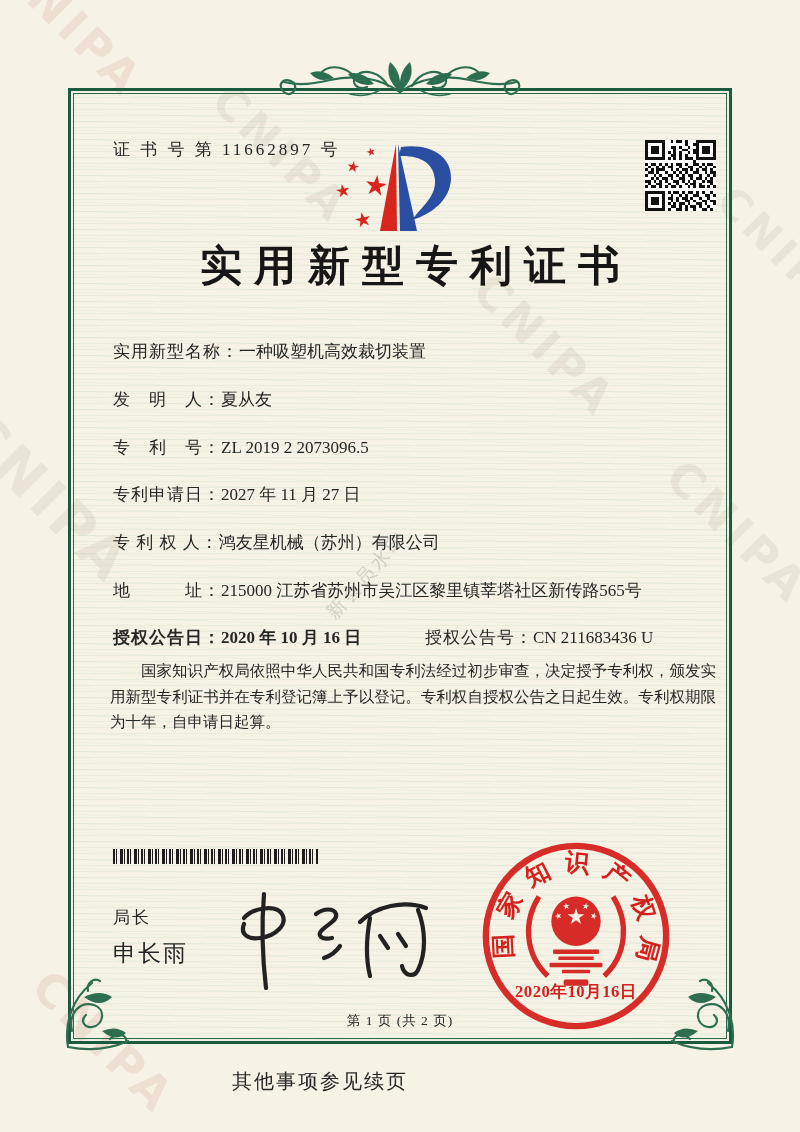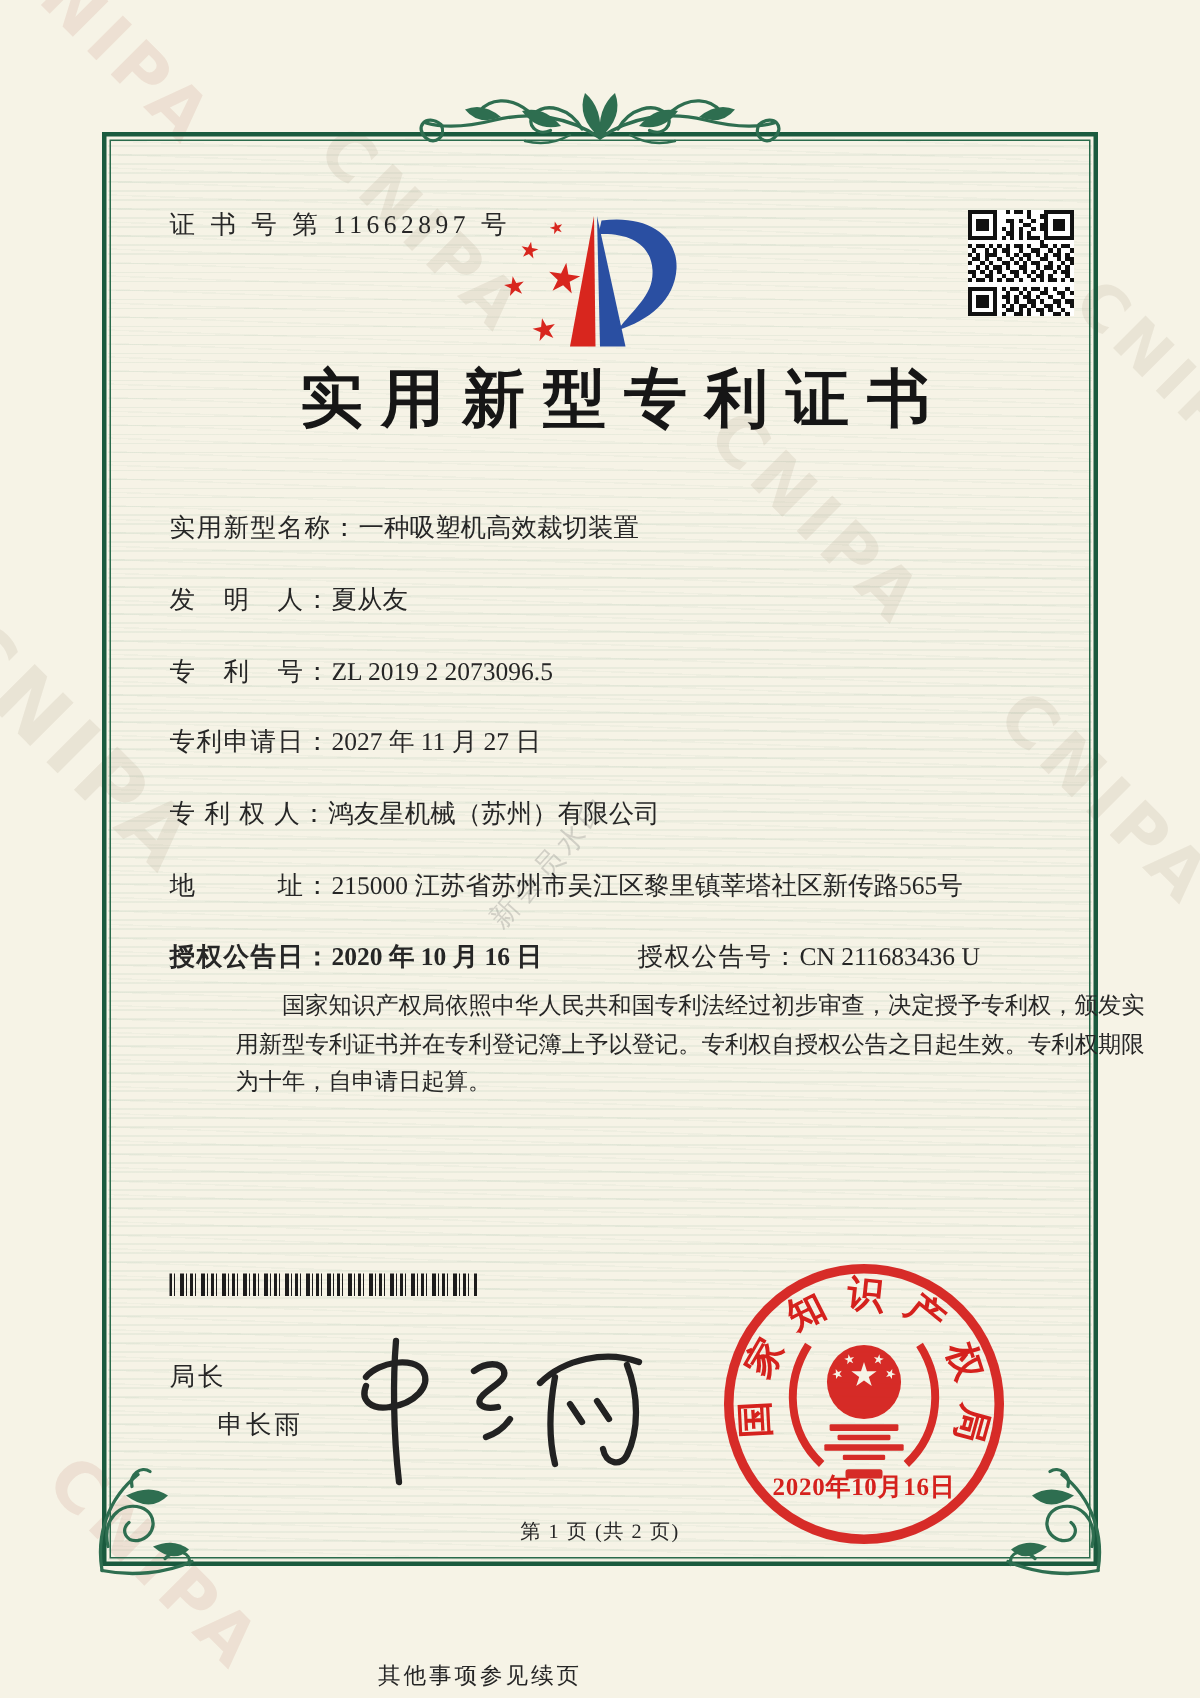--- a/index.html
+++ b/index.html
@@ -42,41 +42,41 @@
   .logo{ position:absolute; left:333px; top:136px; }
   .qr{ position:absolute; left:645px; top:140px; }
   .title{
     position:absolute; left:0; top:238px; width:800px; text-align:center;
     font-size:42px; font-weight:700; letter-spacing:12px; color:#161616;padding-left:16px;
   }
   .field{ position:absolute; left:113px; font-size:17px; white-space:nowrap; }
   .field .lbl{ letter-spacing:1px; }
   .body-text{
     position:absolute; left:110px; top:658px; width:606px;
-    font-size:15.5px; line-height:25.5px; text-align:justify;margin-left:47px;
+    font-size:15.5px; line-height:25.5px; text-align:justify;
   }
   .body-text p{ margin:0; text-indent:2em; }
   .barcode{
     position:absolute; left:113px; top:849px; width:205px; height:15px;
     background:repeating-linear-gradient(90deg,
       #1c1c1c 0 2px, transparent 2px 3px,
       #1c1c1c 3px 4px, transparent 4px 7px,
       #1c1c1c 7px 10px, transparent 10px 11px,
       #1c1c1c 11px 12px, transparent 12px 14px);
   }
   .issuer-title{ position:absolute; left:113px; top:906px; font-size:17px;
     font-family:"Liberation Sans","DejaVu Sans",sans-serif; letter-spacing:2px; }
-  .issuer-name{ position:absolute; left:113px; top:938px; font-size:17px;
-    font-family:"Liberation Sans","DejaVu Sans",sans-serif; letter-spacing:2px;margin-left:32px; }
+  .issuer-name{ position:absolute; left:113px; top:938px; font-size:23px;
+    font-family:"Liberation Sans","DejaVu Sans",sans-serif; letter-spacing:2px; }
   .signature{ position:absolute; left:218px; top:888px; }
   .seal{ position:absolute; left:478px; top:838px; }
   .page-info{ position:absolute; left:0; top:1012px; width:800px; text-align:center;
     font-size:13.5px; letter-spacing:1px; }
   .continuation{ position:absolute; left:0; top:1068px; width:640px; text-align:center;
-    font-size:15px; letter-spacing:2px;margin-top:40px; }
+    font-size:20px; letter-spacing:2px; }
 </style>
 </head>
 <body>
 
 <div class="page">
 
   <div class="guilloche"></div>
 
   <div class="wm pink" style="left:-18px; top:-2px; font-size:46px;">CNIPA</div>
   <div class="wm" style="left:195px; top:128px; font-size:44px;">CNIPA</div>

